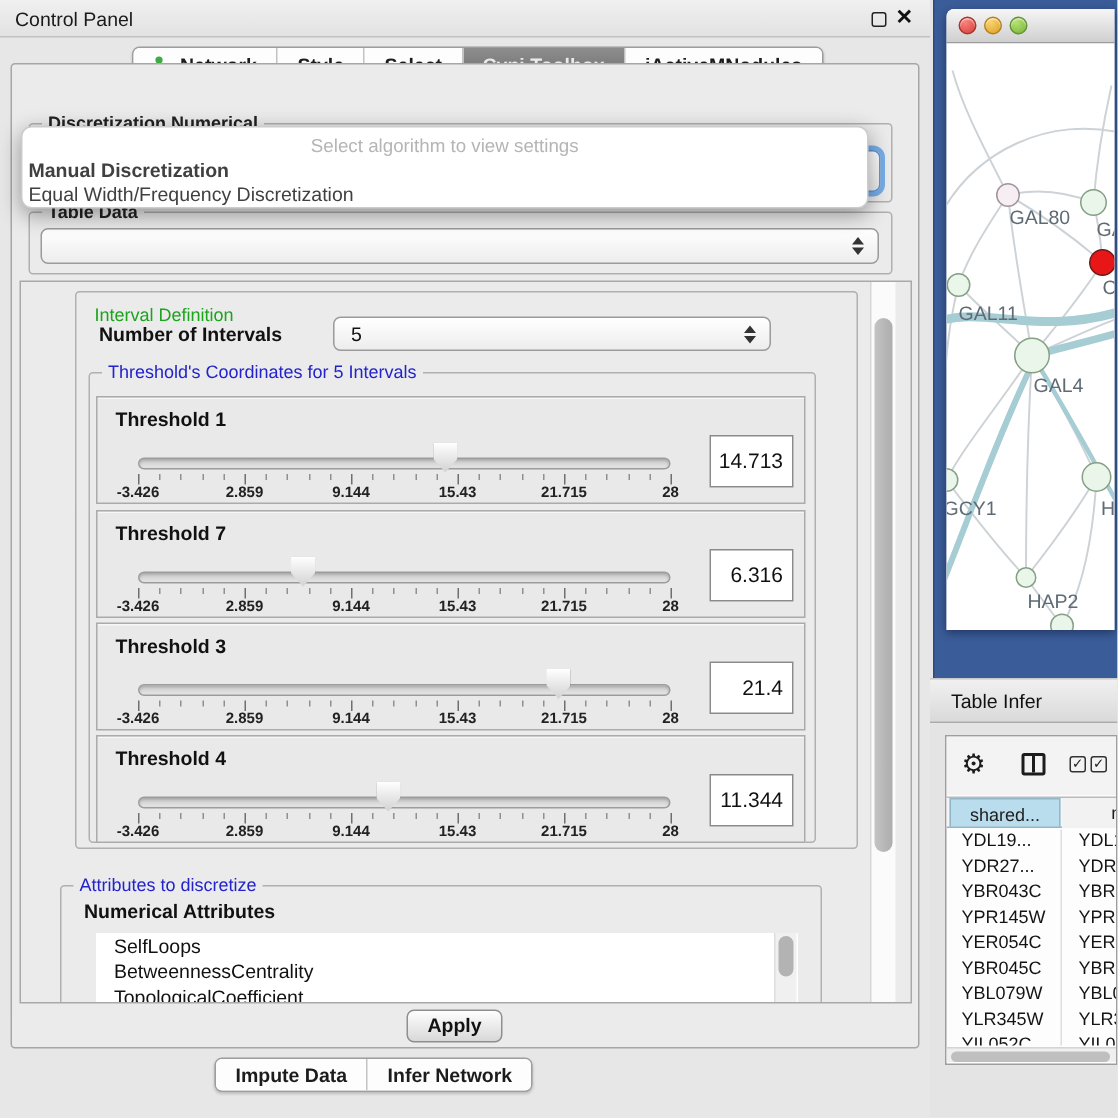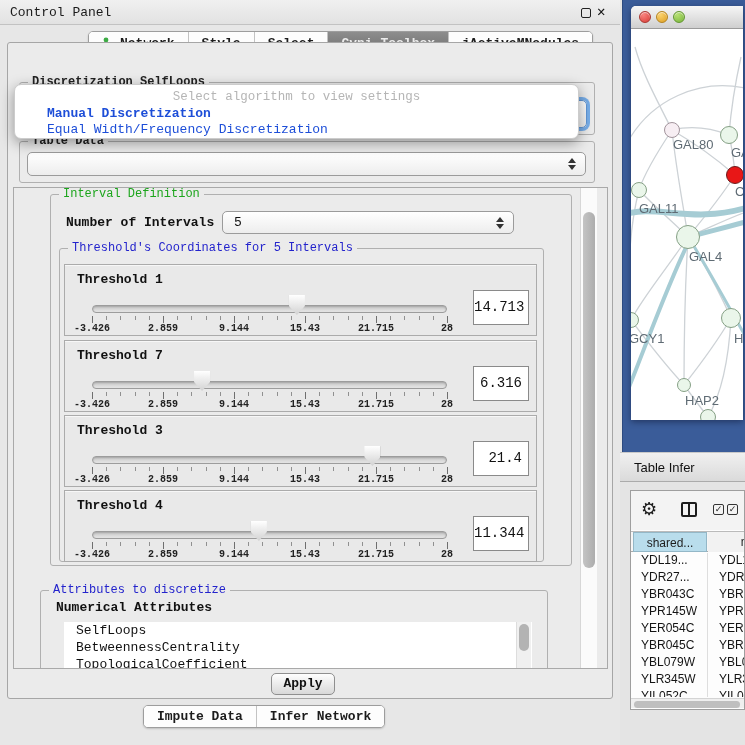--- a/index.html
+++ b/index.html
@@ -1,49 +1,49 @@
 <!DOCTYPE html>
 <html><head>
 <meta charset="utf-8">
 <style>
   * { margin:0; padding:0; box-sizing:border-box; }
   html,body { width:745px; height:745px; }
   body { font-family:"Liberation Sans", sans-serif; background:#e7e7e7; position:relative; overflow:hidden; }
   #screen { position:absolute; inset:0; width:745px; height:745px; }
 
   
-  #left-panel { position:absolute; left:0; top:0; width:620px; height:745px; background:#e7e7e7;font-family:Liberation Mono, monospace; }
+  #left-panel { position:absolute; left:0; top:0; width:620px; height:745px; background:#e7e7e7; }
   .titlebar { position:absolute; left:0; top:0; width:620px; height:25px; background:linear-gradient(#f0f0f0,#e2e2e2); border-bottom:1px solid #c2c2c2; }
   .titlebar .wtitle { position:absolute; left:10px; top:5px; font-size:13px; color:#1a1a1a; }
   .float-btn { position:absolute; left:581px; top:8px; width:10px; height:10px; border:1.7px solid #222; border-radius:2px; }
   .close-btn { position:absolute; left:597px; top:3px; font-size:14px; font-weight:bold; color:#111; }
 
   .seg-tabs { position:absolute; display:flex; height:24px; border:1px solid #9d9d9d; border-radius:5px; background:#fff; box-shadow:0 1px 2px rgba(0,0,0,.18); overflow:hidden; }
   .seg { display:flex; align-items:center; gap:5px; padding:4px 13px; font-size:13px; font-weight:bold; color:#1c1c1c; background:#fdfdfd; border-left:1px solid #c3c3c3; white-space:nowrap; }
   .seg:first-child { border-left:none; }
   .seg.selected { background:linear-gradient(#8d8d8d,#6e6e6e); color:#ebebeb; }
 
   .content-panel { position:absolute; left:7px; top:42px; width:606px; height:657px; background:#ebebeb; border:1px solid #a6a6a6; border-radius:3px; }
 
   .group { position:absolute; border:1px solid #b0b0b0; border-radius:3px; }
   .gtitle { position:absolute; top:-8px; left:8px; background:#ebebeb; padding:0 4px; font-size:12px; white-space:nowrap; }
   .gtitle.dark  { color:#222; font-weight:bold; }
-  .gtitle.green { color:#1ca51c; }
+  .gtitle.green { color:#1ca51c;margin-top:16px; }
   .gtitle.blue  { color:#2323cc; }
 
   .combo { position:absolute; border:1px solid #9b9b9b; border-radius:5px; background:linear-gradient(#ffffff,#ededed); display:flex; align-items:center; font-size:13px; color:#111; padding:0 24px 0 11px; }
   .combo .arrows { position:absolute; right:9px; top:50%; transform:translateY(-50%); display:flex; flex-direction:column; gap:2px; }
   .combo .arrows i { display:block; width:0; height:0; border-left:4px solid transparent; border-right:4px solid transparent; }
   .combo .arrows .up   { border-bottom:5px solid #333; }
   .combo .arrows .down { border-top:5px solid #333; }
   .combo.focus { border:1px solid #5f96d6; box-shadow:0 0 0 3px rgba(106,166,232,.9); }
 
   .popup { position:absolute; left:6px; top:41px; width:565px; height:55px; background:#ffffff; border:1px solid #cccccc; border-radius:7px; box-shadow:0 4px 14px rgba(0,0,0,.38); z-index:40; }
   .popup .hint { position:absolute; top:5px; left:0; width:100%; text-align:center; font-size:12.5px; color:#b5b5b5; }
-  .popup .pitem { position:absolute; left:4px; font-size:13px; color:#1d4ed8; white-space:nowrap;margin-left:28px; }
+  .popup .pitem { position:absolute; left:4px; font-size:13px; color:#404040; white-space:nowrap; }
   .popup .pitem.bold { font-weight:bold; }
 
   .scrollpane { position:absolute; left:5px; top:144px; width:595px; height:482px; border:1px solid #a9a9a9; background:#ebebeb; overflow:hidden; }
   .vsb-track { position:absolute; left:566px; top:0; width:17px; height:480px; background:#fbfbfb; border-left:1px solid #d7d7d7; }
   .vsb-thumb { position:absolute; left:2px; width:12px; border-radius:6px; background:linear-gradient(90deg,#c4c4c4,#adadad); }
 
   .thr-box { position:absolute; left:50px; width:473px; height:72px; background:#e9e9e9; border:1px solid #ababab; box-shadow:inset 0 1px 0 #f7f7f7; }
   .thr-label { position:absolute; left:12px; top:7px; font-size:13px; font-weight:bold; color:#111; }
   .thr-track { position:absolute; left:27px; top:40px; width:355px; height:8px; border:1px solid #9c9c9c; border-radius:4px; background:linear-gradient(#c7c7c7,#e6e6e6); box-shadow:inset 0 1px 2px rgba(0,0,0,.18); }
   .thr-handle { position:absolute; width:16px; height:20px; top:30px; background:linear-gradient(#ffffff,#d2d2d2); clip-path:polygon(0 0,100% 0,100% 55%,50% 100%,0 55%); filter:drop-shadow(0 0 1px #777); }
@@ -131,21 +131,21 @@
           <span>Cyni Toolbox</span>
         </div>
         <div class="seg">
           <span>jActiveMNodules</span>
         </div>
       </div>
 
     <div class="content-panel">
 
       <div class="group" style="left:11px; top:39px; width:576px; height:53px;">
-        <span class="gtitle dark">Discretization SelfLoops</span>
+        <span class="gtitle dark">Discretization Numerical</span>
       </div>
       <div class="combo focus" style="left:19px; top:57px; width:560px; height:28px;">
         <span class="arrows">
             <i class="up"></i>
             <i class="down"></i>
           </span>
       </div>
 
       <div class="popup">
         <div class="hint">Select algorithm to view settings</div>

